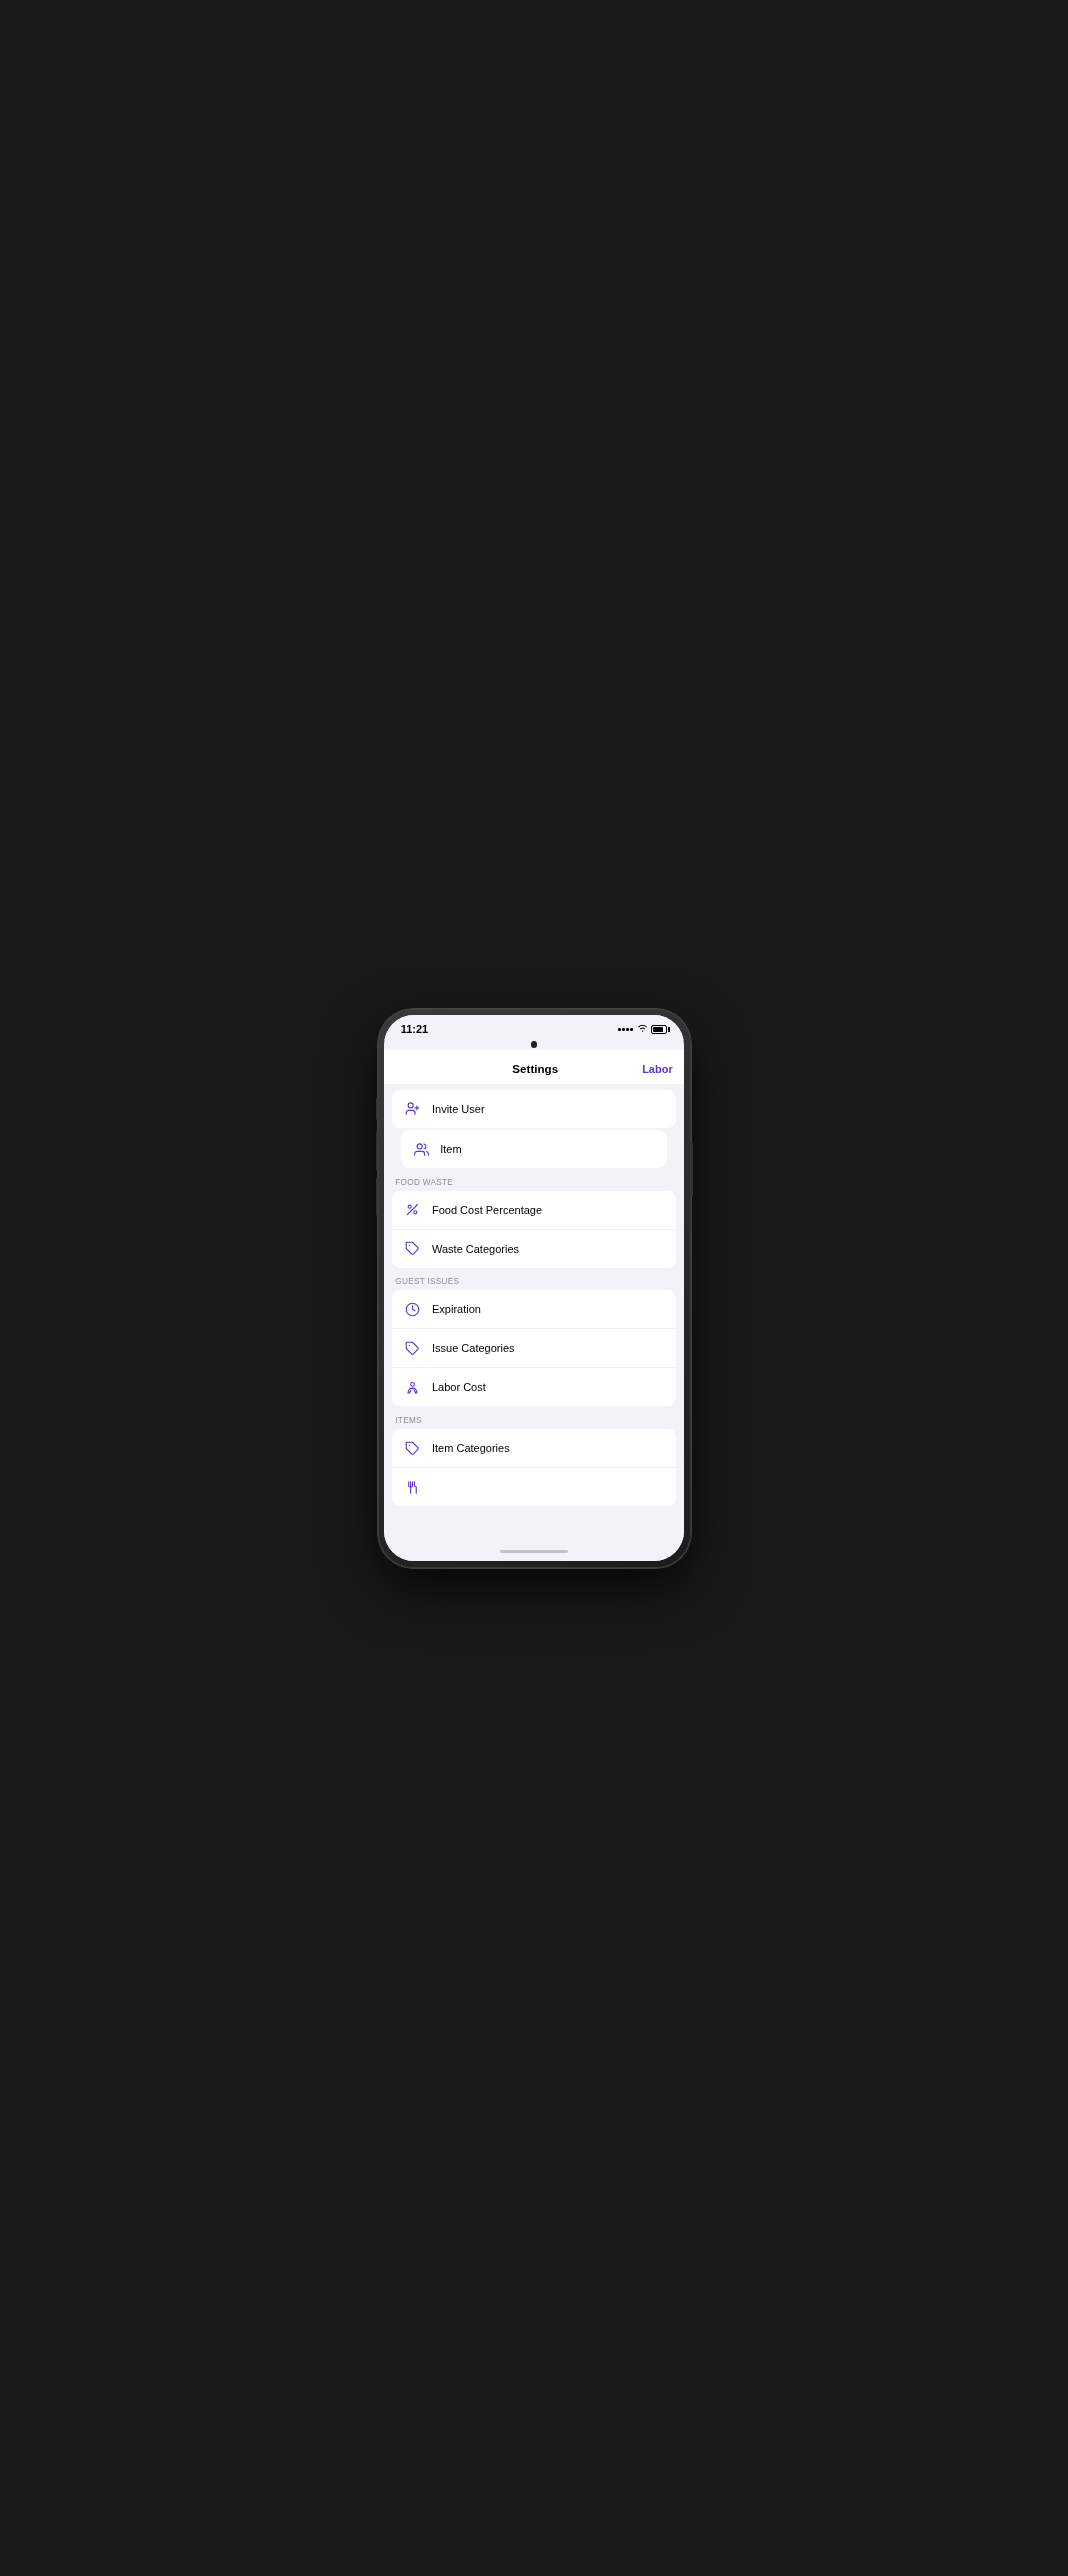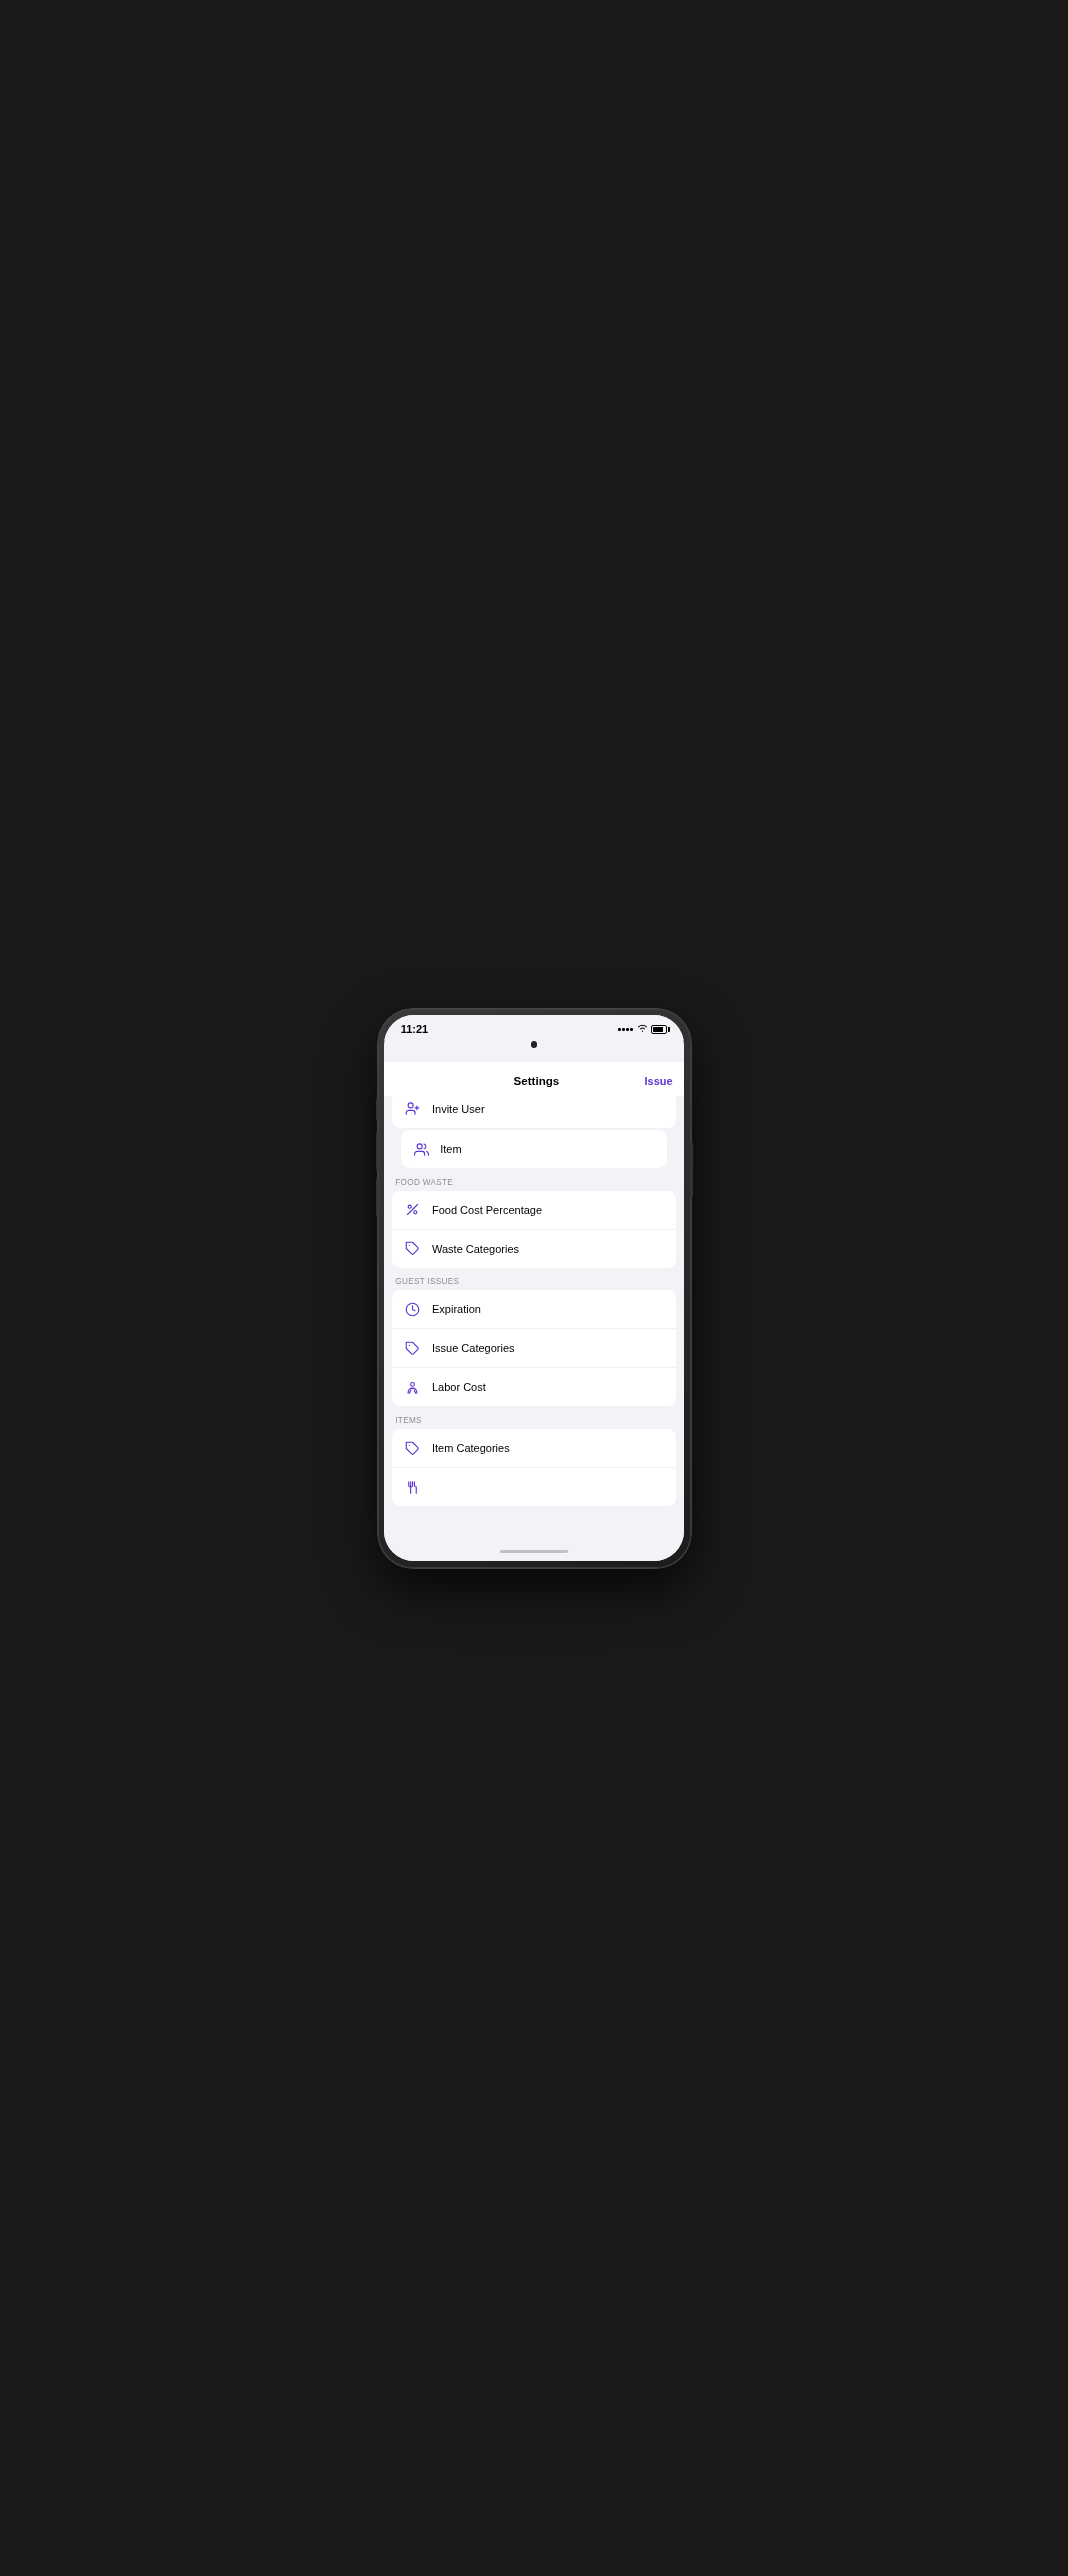--- a/index.html
+++ b/index.html
@@ -164,21 +164,21 @@
 
     
     .settings-header {
       background: #fff;
       padding: 9.5px 11px 6.8px;
       display: flex;
       justify-content: flex-start;
       align-items: center;
       border-bottom: none;
       position: sticky;
-      top: 12px;
+      top: 0;
       z-index: 10;
     }
 
     .settings-title {
       font-size: 11.6px;
       font-weight: 600;
       color: #000;
       flex: 1;
       text-align: center;
     }
@@ -314,21 +314,21 @@
 
     <div class="camera-area">
       <div class="camera-dot"></div>
     </div>
 
     <div class="content-area">
 
       <div class="settings-header">
         <div style="width:33px"></div>
         <span class="settings-title">Settings</span>
-        <button class="done-btn">Issue</button>
+        <button class="done-btn">Labor</button>
       </div>
 
       <div class="content-scroll">
 
         <div class="partial-card">
           <div class="menu-item">
             <div class="menu-item-icon">
               <svg viewBox="0 0 24 24" fill="none" stroke="#5b35d5" stroke-width="1.8" stroke-linecap="round" stroke-linejoin="round">
                 <path d="M16 21v-2a4 4 0 0 0-4-4H6a4 4 0 0 0-4 4v2"></path>
                 <circle cx="9" cy="7" r="4"></circle>

